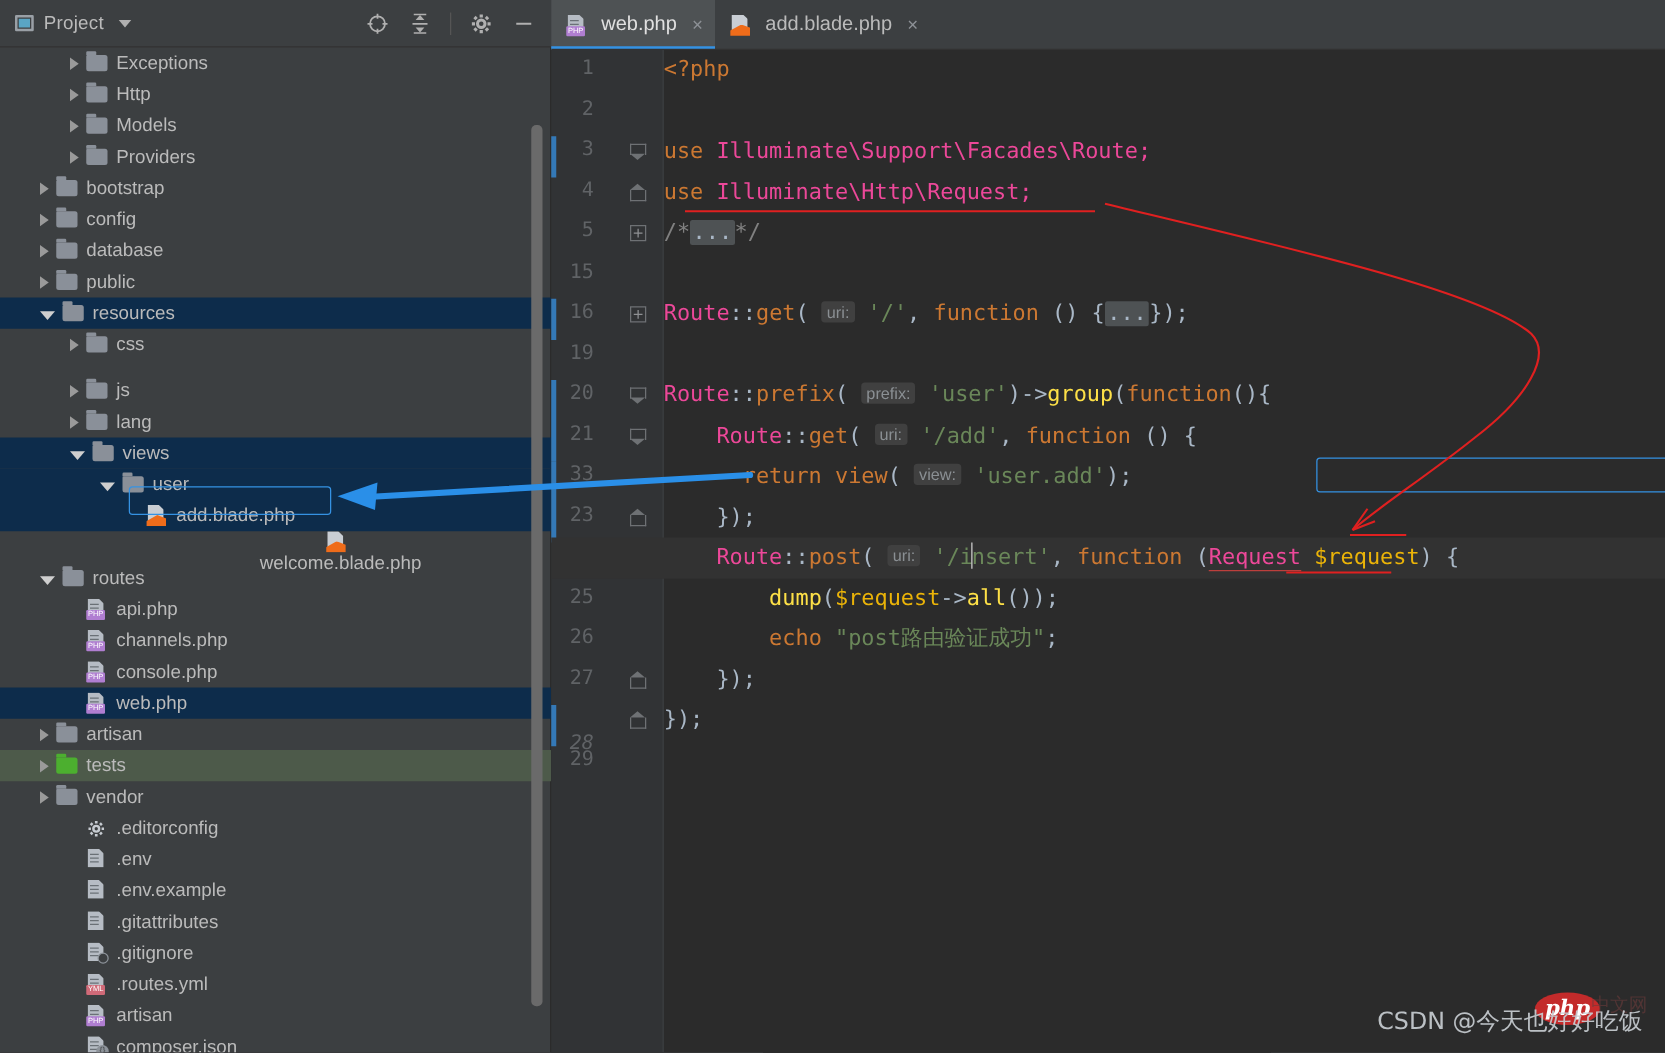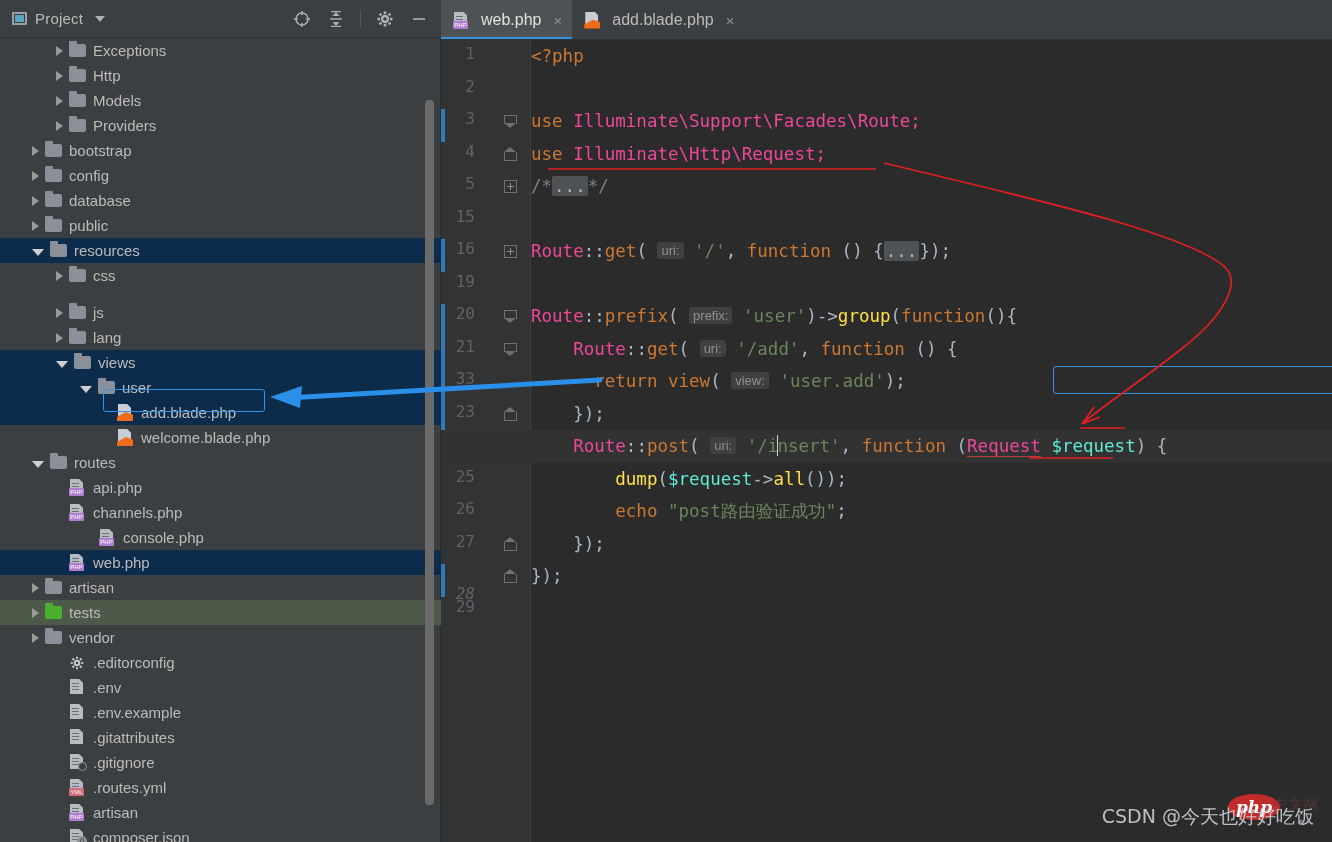--- a/index.html
+++ b/index.html
@@ -196,21 +196,21 @@
     color:#a9b7c6;
   }
   .curline{
     position:absolute; left:-90px; width:891px; height:32.5px; background:#323232;
   }
   .kw{ color:#cc7832; }          
   .cls{ color:#ec4899; }
   .str{ color:#6a8759; }
   .fn{ color:#fde047; }
   .meth{ color:#cc7832; }
-  .var{ color:#5eead4; }
+  .var{ color:#eab308; }
   .punct{ color:#a9b7c6; }
   .cmt{ color:#808080; }
   .hint{
     background:#404040; color:#8a8f93; font-size:13px; padding:1px 4px;
     border-radius:3px; font-family:"Liberation Sans",sans-serif; position:relative; top:-2px;
   }
   .fold-dots{
     background:#4e5254; color:#a9b7c6; border-radius:2px; padding:0 2px;
   }
   .err-underline{
@@ -376,21 +376,21 @@
           <span class="lbl">user</span>
         </div>
         <div class="row sel-blue" style="padding-left: 104px;">
           <span class="arrow none"></span>
           <span class="ficon blade">
             <span class="sheet"></span>
             <span class="blaze"></span>
           </span>
           <span class="lbl">add.blade.php</span>
         </div>
-        <div class="row" style="padding-left: 104px;">
+        <div class="row" style="padding-left: 104px; flex-direction: column;">
           <span class="arrow none"></span>
           <span class="ficon blade">
             <span class="sheet"></span>
             <span class="blaze"></span>
           </span>
           <span class="lbl">welcome.blade.php</span>
         </div>
         <div class="row" style="padding-left: 32px;">
           <span class="arrow open"></span>
           <span class="folder"></span>
@@ -407,21 +407,21 @@
         </div>
         <div class="row" style="padding-left: 56px;">
           <span class="arrow none"></span>
           <span class="ficon">
             <span class="sheet"></span>
             <span class="lines"></span>
             <span class="badge php">PHP</span>
           </span>
           <span class="lbl">channels.php</span>
         </div>
-        <div class="row" style="padding-left: 56px; margin-left: 30px;">
+        <div class="row" style="padding-left: 56px;">
           <span class="arrow none"></span>
           <span class="ficon">
             <span class="sheet"></span>
             <span class="lines"></span>
             <span class="badge php">PHP</span>
           </span>
           <span class="lbl">console.php</span>
         </div>
         <div class="row sel-blue" style="padding-left: 56px;">
           <span class="arrow none"></span>

